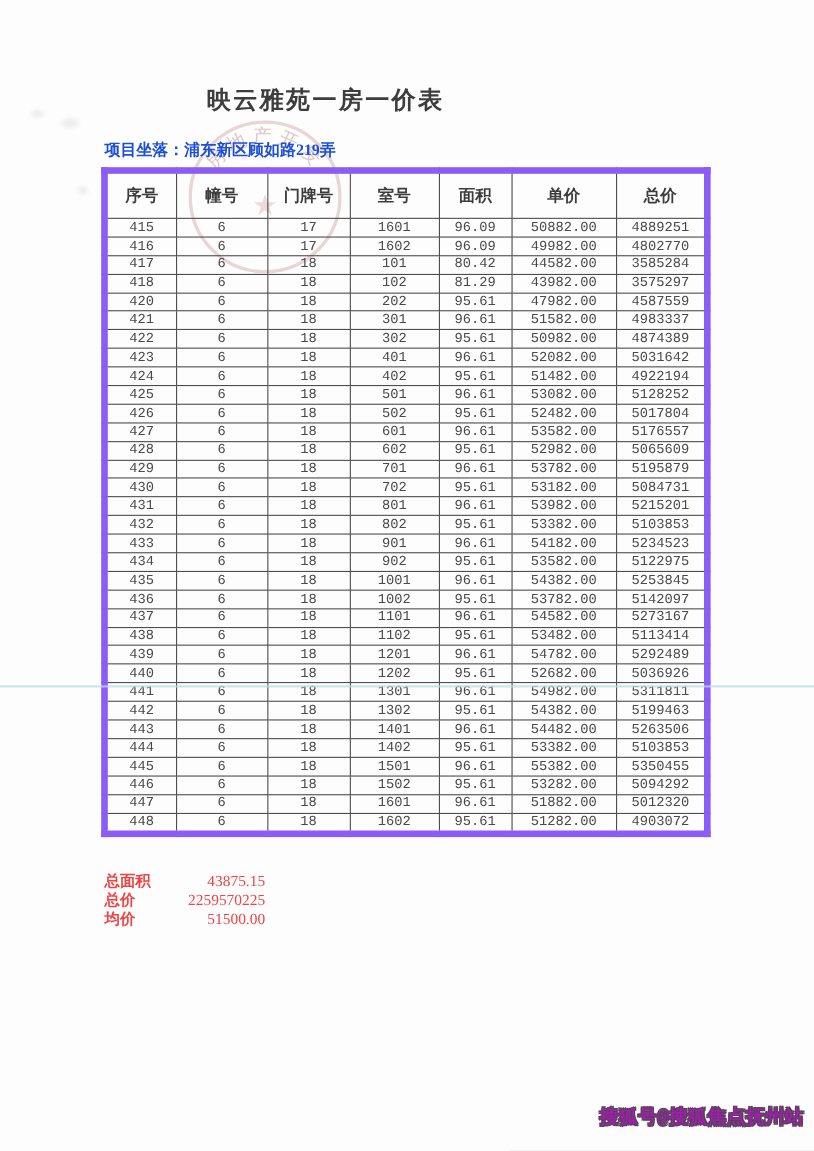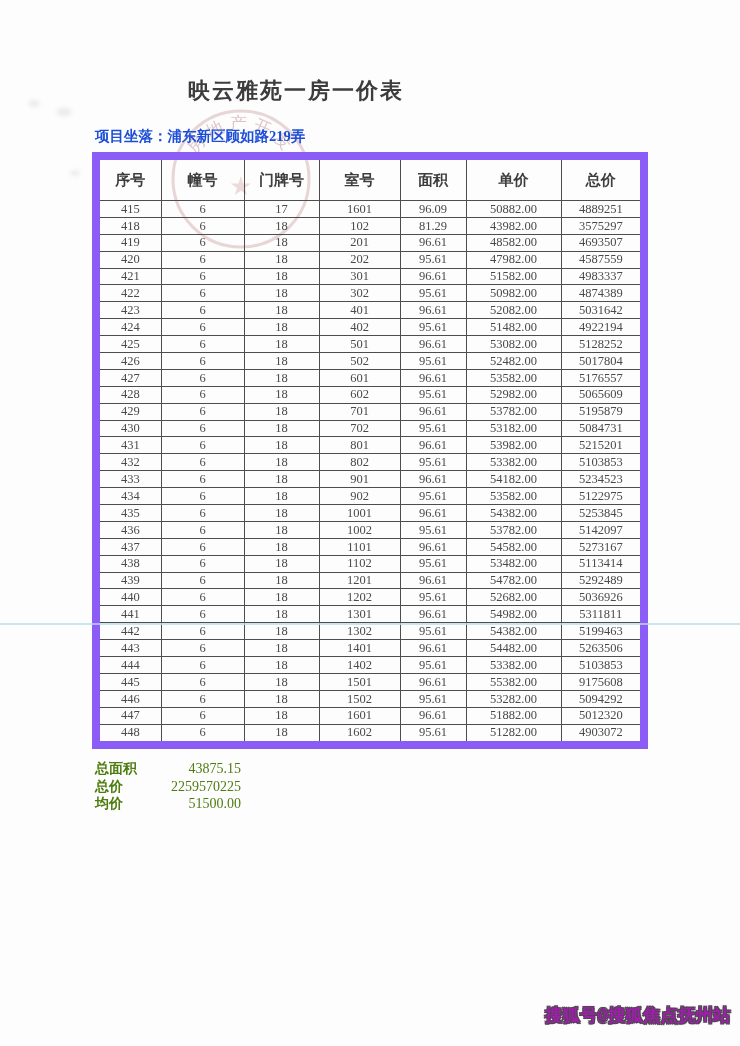--- a/index.html
+++ b/index.html
@@ -41,42 +41,42 @@
     background:transparent;
   }
   table.price th, table.price td{
     border:1px solid #4d4d4d;
     text-align:center;
     vertical-align:middle;
     padding:0;
     overflow:hidden;
     white-space:nowrap;
   }
-  table.price{border:8px solid #8b5cf6;}
+  table.price{border:6px solid #8b5cf6;font-family:Liberation Mono, monospace;}
   table.price th{
     height:40px;
     font-size:15px;
     font-weight:bold;
     color:#3d3d3d;
   }
   table.price td{
     height:15.9px;
     font-size:12.5px;
     line-height:1;
     color:#4a4a4a;
   }
 
   .scanline{
     position:absolute;left:0;top:623px;width:740px;height:2px;
     background:#b9dcea;opacity:.75;z-index:6;
   }
 
   .summary{
-    position:absolute;left:95px;top:760px;width:146px;
-    font-size:14px;font-weight:bold;color:#4d7c0f;
+    position:absolute;left:95px;top:793px;width:146px;
+    font-size:14px;font-weight:bold;color:#ef4444;
   }
   .summary-row{display:flex;justify-content:space-between;line-height:17.5px;}
   .s-label{text-align:left;}
   .s-value{text-align:center;font-weight:normal;}
 
   .watermark{
     position:absolute;left:545px;top:1003px;width:195px;
     font-family:Liberation Mono, monospace;
     font-size:17.5px;font-weight:bold;
     color:#a21caf;white-space:nowrap;
@@ -136,38 +136,47 @@
         <tr>
           <td>415</td>
           <td>6</td>
           <td>17</td>
           <td>1601</td>
           <td>96.09</td>
           <td>50882.00</td>
           <td>4889251</td>
         </tr>
         <tr>
+          <td>416</td>
+          <td>6</td>
+          <td>17</td>
+          <td>1602</td>
+          <td>96.09</td>
+          <td>49982.00</td>
+          <td>4802770</td>
+        </tr>
+        <tr>
+          <td>417</td>
+          <td>6</td>
+          <td>18</td>
+          <td>101</td>
+          <td>80.42</td>
+          <td>44582.00</td>
+          <td>3585284</td>
+        </tr>
+        <tr>
           <td>418</td>
           <td>6</td>
           <td>18</td>
           <td>102</td>
           <td>81.29</td>
           <td>43982.00</td>
           <td>3575297</td>
         </tr>
         <tr>
-          <td>419</td>
-          <td>6</td>
-          <td>18</td>
-          <td>201</td>
-          <td>96.61</td>
-          <td>48582.00</td>
-          <td>4693507</td>
-        </tr>
-        <tr>
           <td>420</td>
           <td>6</td>
           <td>18</td>
           <td>202</td>
           <td>95.61</td>
           <td>47982.00</td>
           <td>4587559</td>
         </tr>
         <tr>
           <td>421</td>
@@ -385,21 +394,21 @@
           <td>53382.00</td>
           <td>5103853</td>
         </tr>
         <tr>
           <td>445</td>
           <td>6</td>
           <td>18</td>
           <td>1501</td>
           <td>96.61</td>
           <td>55382.00</td>
-          <td>9175608</td>
+          <td>5350455</td>
         </tr>
         <tr>
           <td>446</td>
           <td>6</td>
           <td>18</td>
           <td>1502</td>
           <td>95.61</td>
           <td>53282.00</td>
           <td>5094292</td>
         </tr>

